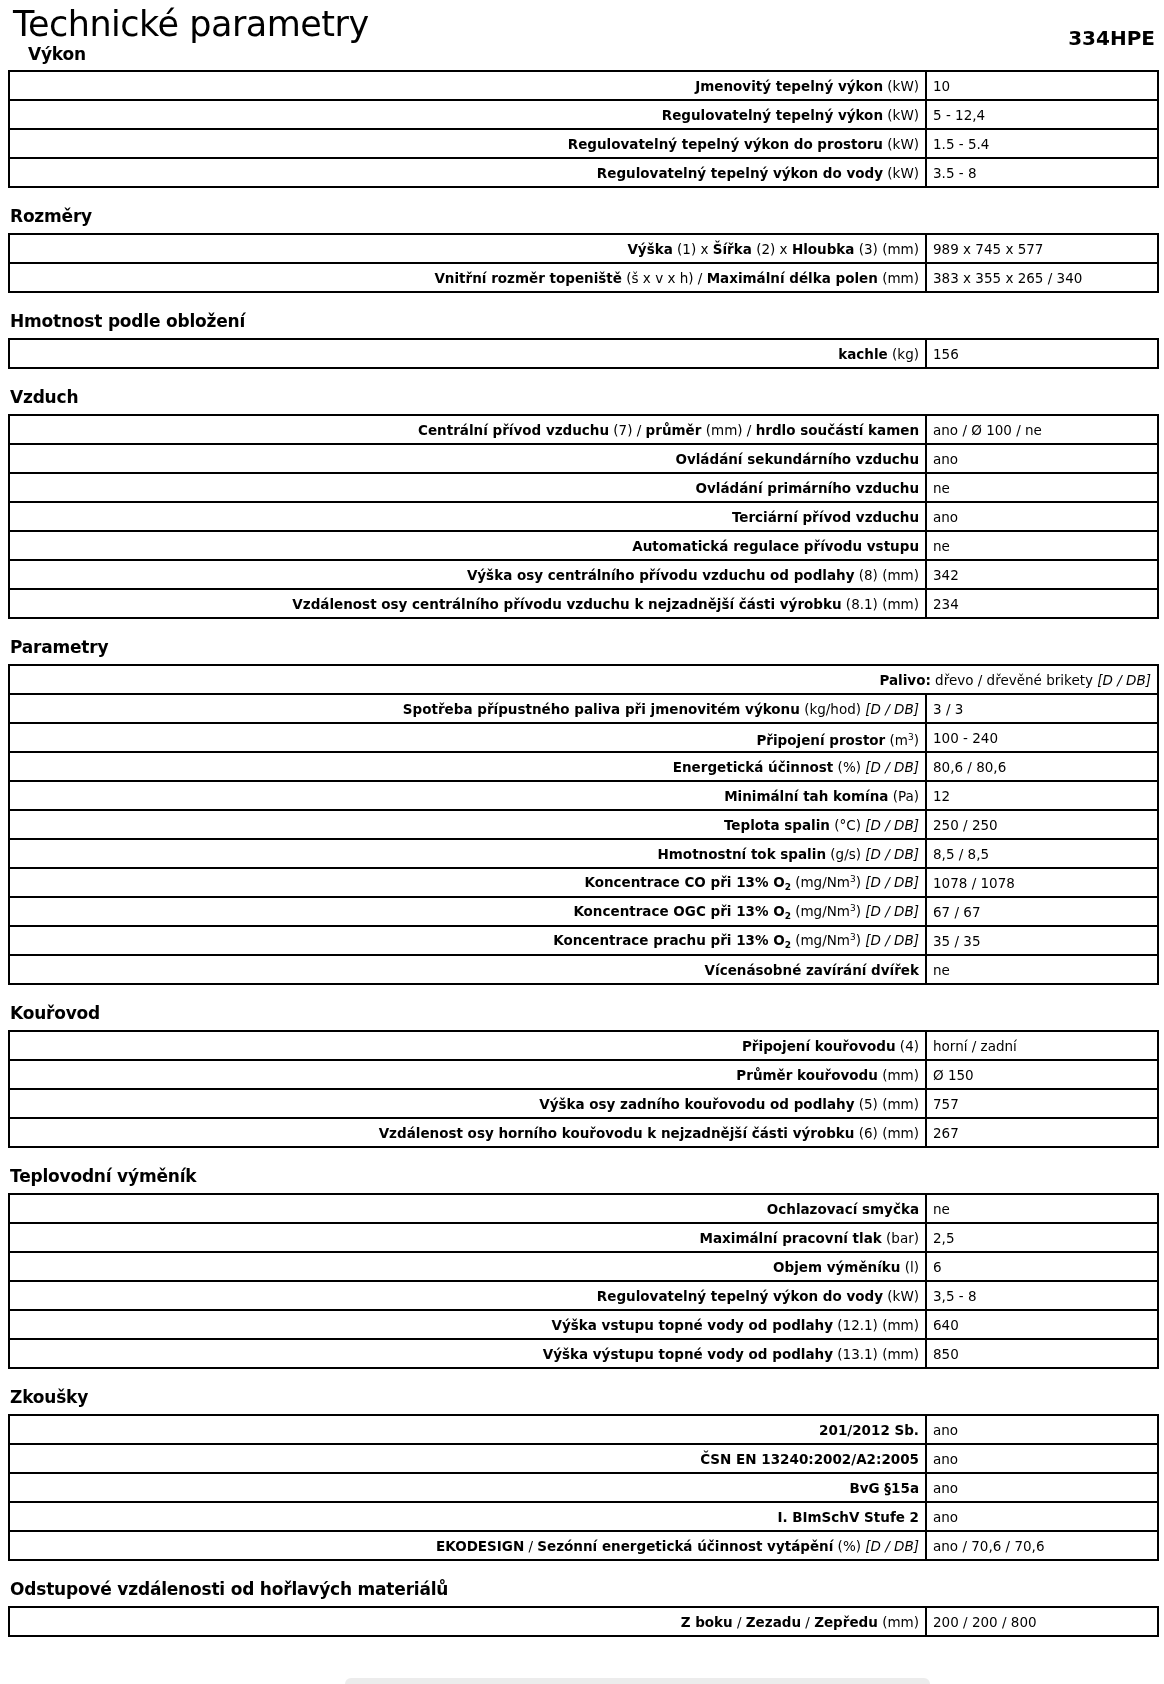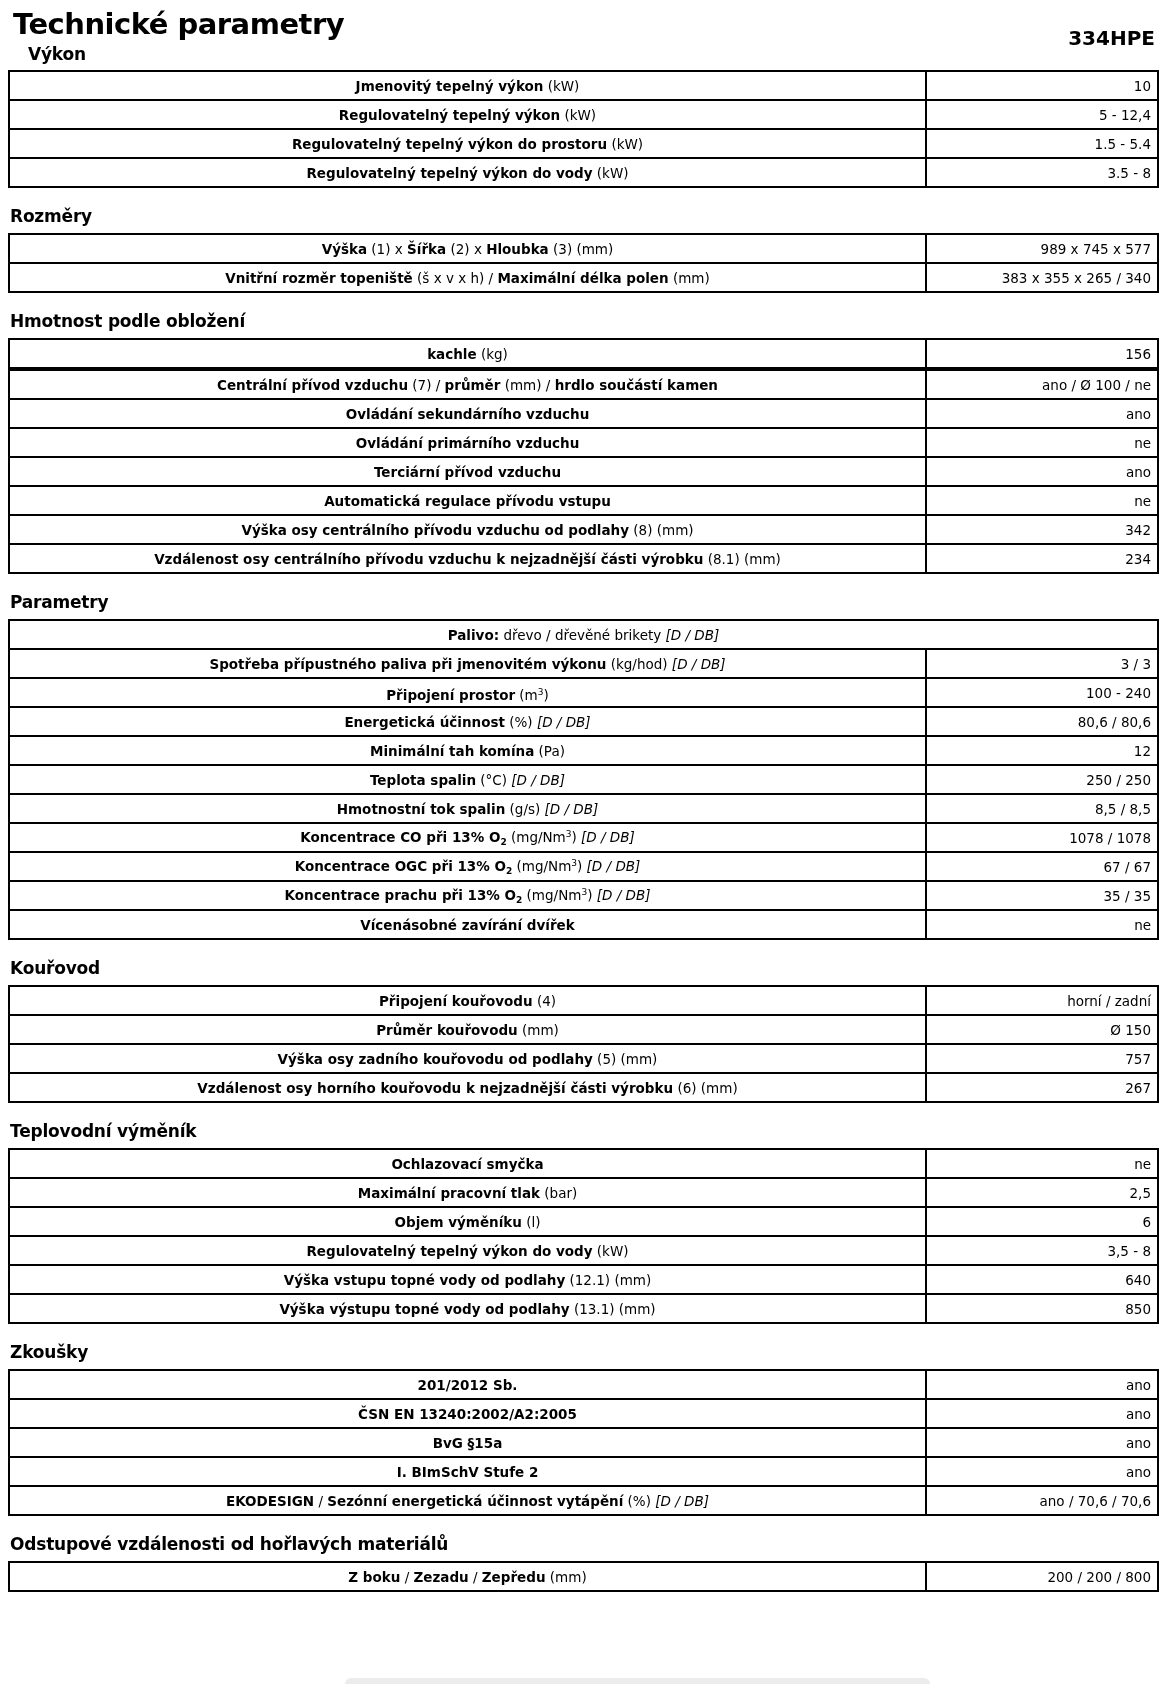--- a/index.html
+++ b/index.html
@@ -15,23 +15,23 @@
     width: 1164px;
     height: 1684px;
     overflow: hidden;
     box-sizing: border-box;
     padding: 8px 7px 0 8px;
     background: #ffffff;
   }
   .doc-header { position: relative; }
   .doc-title {
     margin: 0 0 0 5px;
-    font-size: 29px;
+    font-size: 35px;
     line-height: 32px;
-    font-weight: bold;
+    font-weight: normal;
     letter-spacing: -0.5px;
   }
   .model-number {
     position: absolute;
     top: 18px;
     right: 2px;
     font-size: 20px;
     font-weight: bold;
   }
   .heading {
@@ -54,22 +54,22 @@
   table.params td {
     border: 2px solid #000000;
     height: 26px;
     padding: 1px 6px 0 6px;
     font-size: 13.5px;
     line-height: 16px;
     vertical-align: middle;
     overflow: hidden;
     white-space: nowrap;
   }
-  td.param-label { text-align: center; }
-  td.param-value { text-align: right; }
+  td.param-label { text-align: right; }
+  td.param-value { text-align: left; }
   col.c-label { width: 917px; }
   col.c-value { width: 232px; }
   .sg-b  { font-weight: bold; }
   .sg-i  { font-style: italic; }
   .sg-sub { font-size: 9px; vertical-align: -3px; }
   .sg-sup { font-size: 9px; vertical-align: 5px; }
   .bottom-artifact {
     position: absolute;
     bottom: 0;
     left: 345px;
@@ -144,20 +144,21 @@
           </colgroup>
           <tbody>
             <tr>
               <td class="param-label"><span class="sg-b">kachle</span><span> (kg)</span></td>
               <td class="param-value">156</td>
             </tr>
           </tbody>
         </table>
       </div>
       <div class="section">
+        <div class="heading">Vzduch</div>
         <table class="params">
           <colgroup>
             <col class="c-label">
             <col class="c-value">
           </colgroup>
           <tbody>
             <tr>
               <td class="param-label"><span class="sg-b">Centrální přívod vzduchu</span><span> (7) / </span><span class="sg-b">průměr</span><span> (mm) / </span><span class="sg-b">hrdlo součástí kamen</span></td>
               <td class="param-value">ano / Ø 100 / ne</td>
             </tr>

